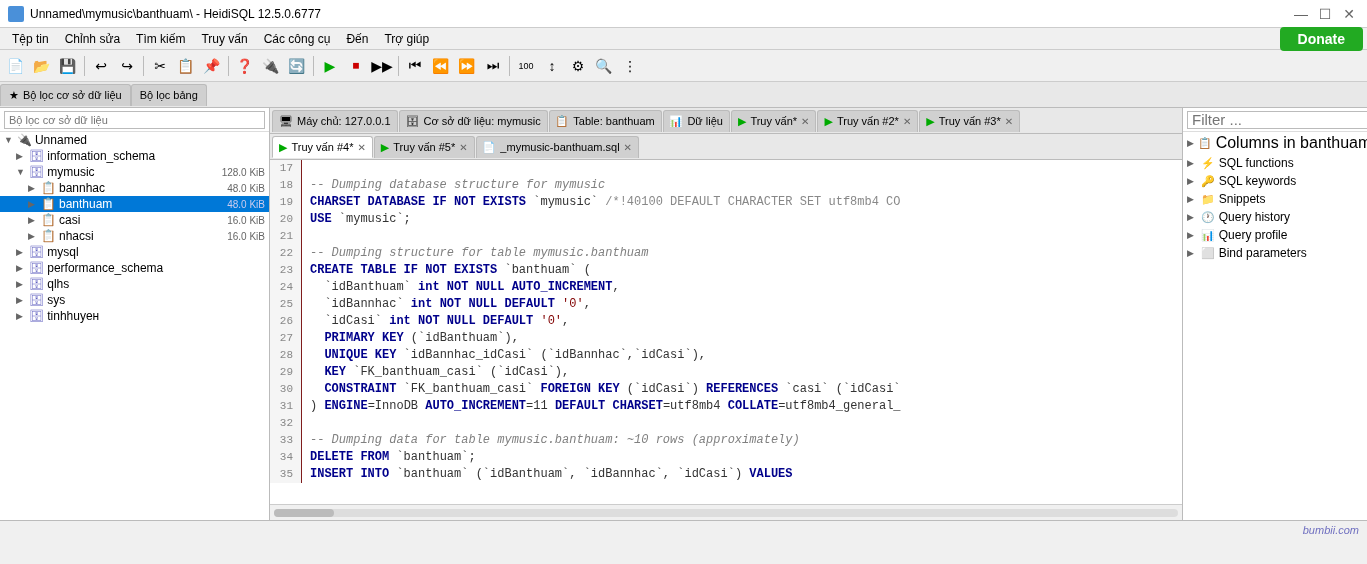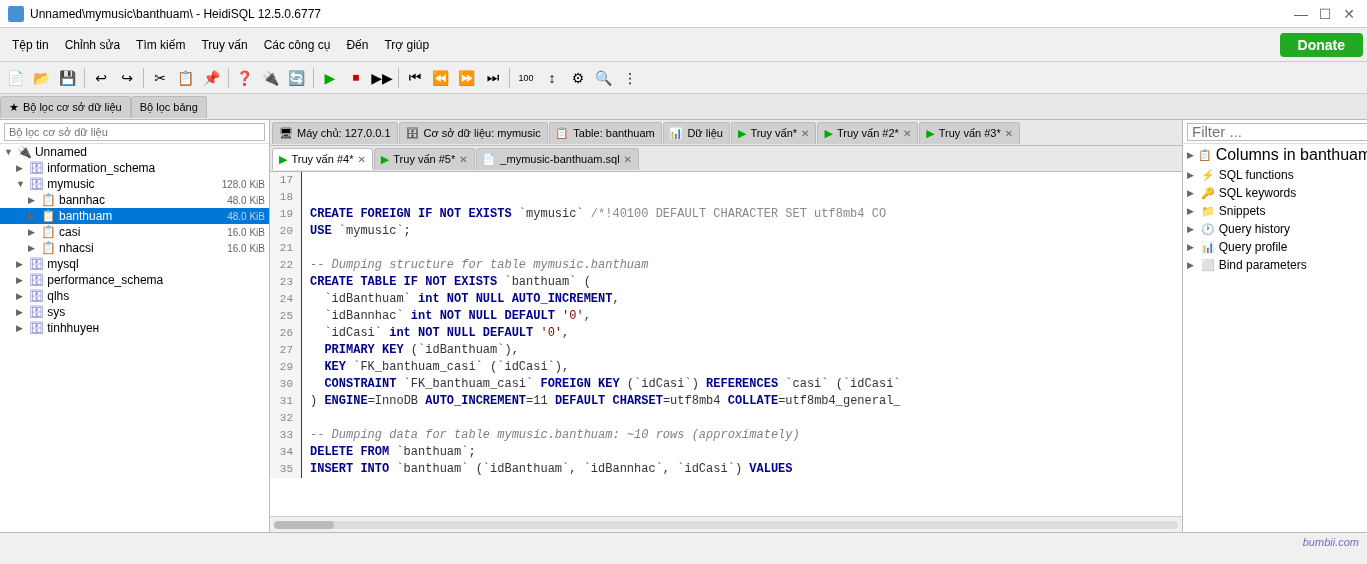--- a/index.html
+++ b/index.html
@@ -6,21 +6,21 @@
     body { font-family: 'Segoe UI', Arial, sans-serif; font-size: 12px; background: #f0f0f0; color: #000; width: 1367px; height: 564px; overflow: hidden; }
 
     
     .title-bar { display: flex; align-items: center; justify-content: space-between; background: #fff; height: 28px; padding: 0 8px; border-bottom: 1px solid #ccc; font-size: 12px; }
     .title-bar-left { display: flex; align-items: center; gap: 6px; }
     .title-bar-icon { width: 16px; height: 16px; background: #4a90d9; border-radius: 2px; display: inline-block; }
     .title-bar-controls { display: flex; gap: 4px; }
     .title-btn { width: 20px; height: 20px; display: flex; align-items: center; justify-content: center; cursor: pointer; font-size: 14px; color: #666; }
 
     
-    .menu-bar { display: flex; align-items: center; background: #f0f0f0; height: 34px; padding: 0 4px; border-bottom: 1px solid #ccc; }
+    .menu-bar { display: flex; align-items: center; background: #f0f0f0; height: 22px; padding: 0 4px; border-bottom: 1px solid #ccc; }
     .menu-item { padding: 2px 8px; cursor: pointer; font-size: 12px; }
 
     
     .toolbar { display: flex; align-items: center; background: #f0f0f0; height: 32px; padding: 0 4px; border-bottom: 1px solid #ccc; gap: 2px; }
     .tool-btn { width: 24px; height: 24px; display: flex; align-items: center; justify-content: center; cursor: pointer; border: 1px solid transparent; border-radius: 2px; font-size: 14px; }
     .tool-separator { width: 1px; height: 20px; background: #bbb; margin: 0 2px; }
     .donate-btn { margin-left: auto; background: #22aa22; color: #fff; padding: 4px 18px; border-radius: 4px; cursor: pointer; font-size: 14px; font-weight: bold; border: none; }
     .tab { display: flex; align-items: center; height: 22px; padding: 0 8px; border: 1px solid #bbb; border-bottom: none; background: #d0d0d0; cursor: pointer; font-size: 11px; border-radius: 3px 3px 0 0; gap: 4px; white-space: nowrap; }
     .tab.active { background: #fff; border-bottom: 1px solid #fff; margin-bottom: -1px; z-index: 1; }
     .tab-close { font-size: 10px; color: #666; cursor: pointer; }
@@ -275,25 +275,26 @@
 
     <div class="code-area" style="flex:1; overflow:auto;">
 
       <div class="code-line">
         <span class="line-num">17</span>
         <span class="line-content"></span>
       </div>
 
       <div class="code-line">
         <span class="line-num">18</span>
+        <span class="line-content cm">-- Dumping database structure for mymusic</span>
       </div>
 
       <div class="code-line">
         <span class="line-num">19</span>
-        <span class="line-content"><span class="kw">CREATE FOREIGN IF NOT EXISTS</span> `mymusic` <span style="color:#888;">/*!40100 DEFAULT CHARACTER SET utf8mb4 CO</span></span>
+        <span class="line-content"><span class="kw">CHARSET DATABASE IF NOT EXISTS</span> `mymusic` <span style="color:#888;">/*!40100 DEFAULT CHARACTER SET utf8mb4 CO</span></span>
       </div>
 
       <div class="code-line">
         <span class="line-num">20</span>
         <span class="line-content"><span class="kw">USE</span> `mymusic`;</span>
       </div>
 
       <div class="code-line">
         <span class="line-num">21</span>
         <span class="line-content"></span>
@@ -322,20 +323,24 @@
       <div class="code-line">
         <span class="line-num">26</span>
         <span class="line-content">  `idCasi` <span class="kw">int NOT NULL DEFAULT</span> <span class="str">'0'</span>,</span>
       </div>
 
       <div class="code-line">
         <span class="line-num">27</span>
         <span class="line-content">  <span class="kw">PRIMARY KEY</span> (`idBanthuam`),</span>
       </div>
 
+      <div class="code-line">
+        <span class="line-num">28</span>
+        <span class="line-content">  <span class="kw">UNIQUE KEY</span> `idBannhac_idCasi` (`idBannhac`,`idCasi`),</span>
+      </div>
 
       <div class="code-line">
         <span class="line-num">29</span>
         <span class="line-content">  <span class="kw">KEY</span> `FK_banthuam_casi` (`idCasi`),</span>
       </div>
 
       <div class="code-line">
         <span class="line-num">30</span>
         <span class="line-content">  <span class="kw">CONSTRAINT</span> `FK_banthuam_casi` <span class="kw">FOREIGN KEY</span> (`idCasi`) <span class="kw">REFERENCES</span> `casi` (`idCasi`</span>
       </div>

